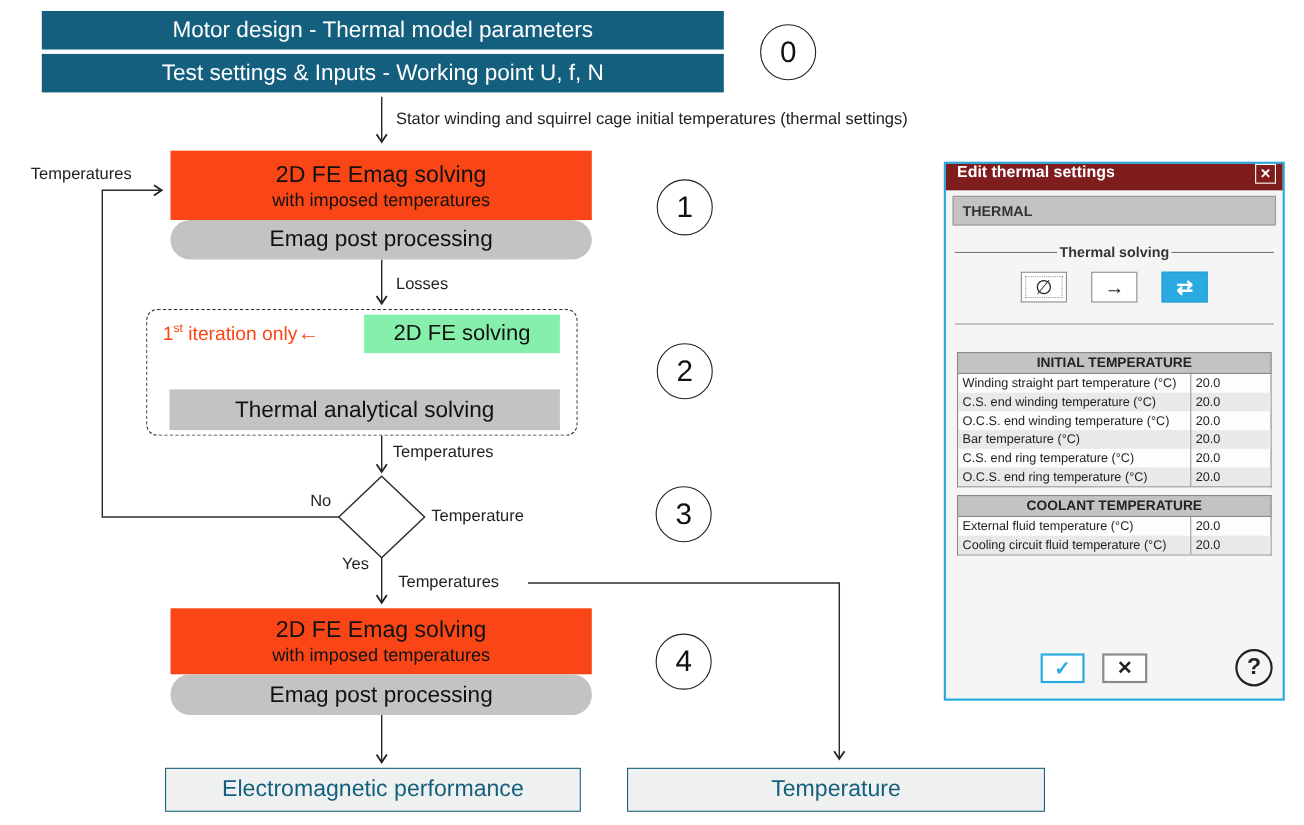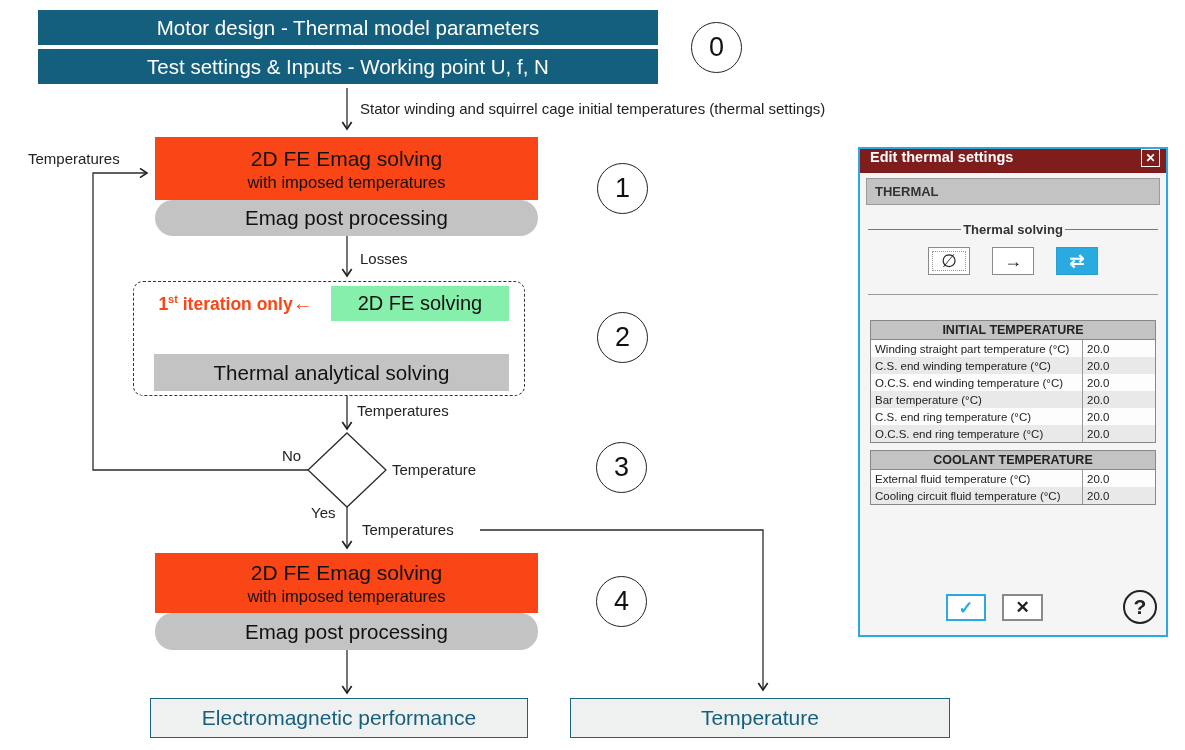--- a/index.html
+++ b/index.html
@@ -44,22 +44,22 @@
   .dashed-box {
     left:133px; top:281px; width:392px; height:115px;
     border:1.4px dashed #333; border-radius:10px; background:#fff;
   }
   .fe-box {
     left:197px; top:4px; width:178px; height:35px; background:#86efac;
     display:flex; align-items:center; justify-content:center; font-size:20px; color:#111;
   }
   .iter-note {
     left:8px; top:4px; width:189px; height:35px;
-    display:flex; align-items:center; justify-content:center;
-    padding:0 8px 0 6px; color:#fa4616; font-size:17.5px;font-weight:bold;
+    display:flex; align-items:center; justify-content:flex-start;
+    padding:0 8px 0 6px; color:#fa4616; font-size:17.5px;
   }
   .iter-note sup { font-size:11px; }
   .iter-note .larr { font-size:20px; }
   .net-row {
     left:20px; top:39px; width:355px; height:33px; background:#fa4616;
     display:flex; align-items:center; justify-content:center; font-size:17.5px; color:#111;
   }
   .ana-row {
     left:20px; top:72px; width:355px; height:37px; background:#c3c3c3;
     display:flex; align-items:center; justify-content:center; font-size:20.5px; color:#111;

